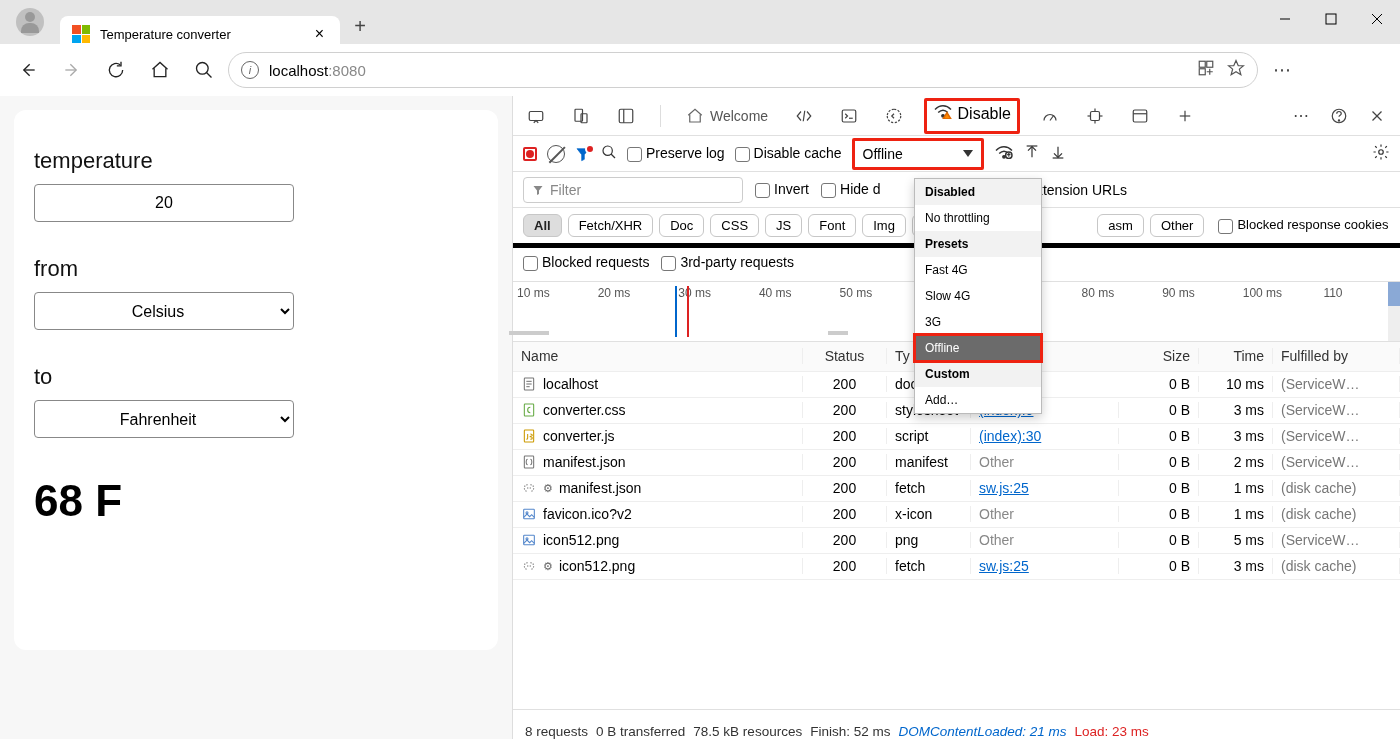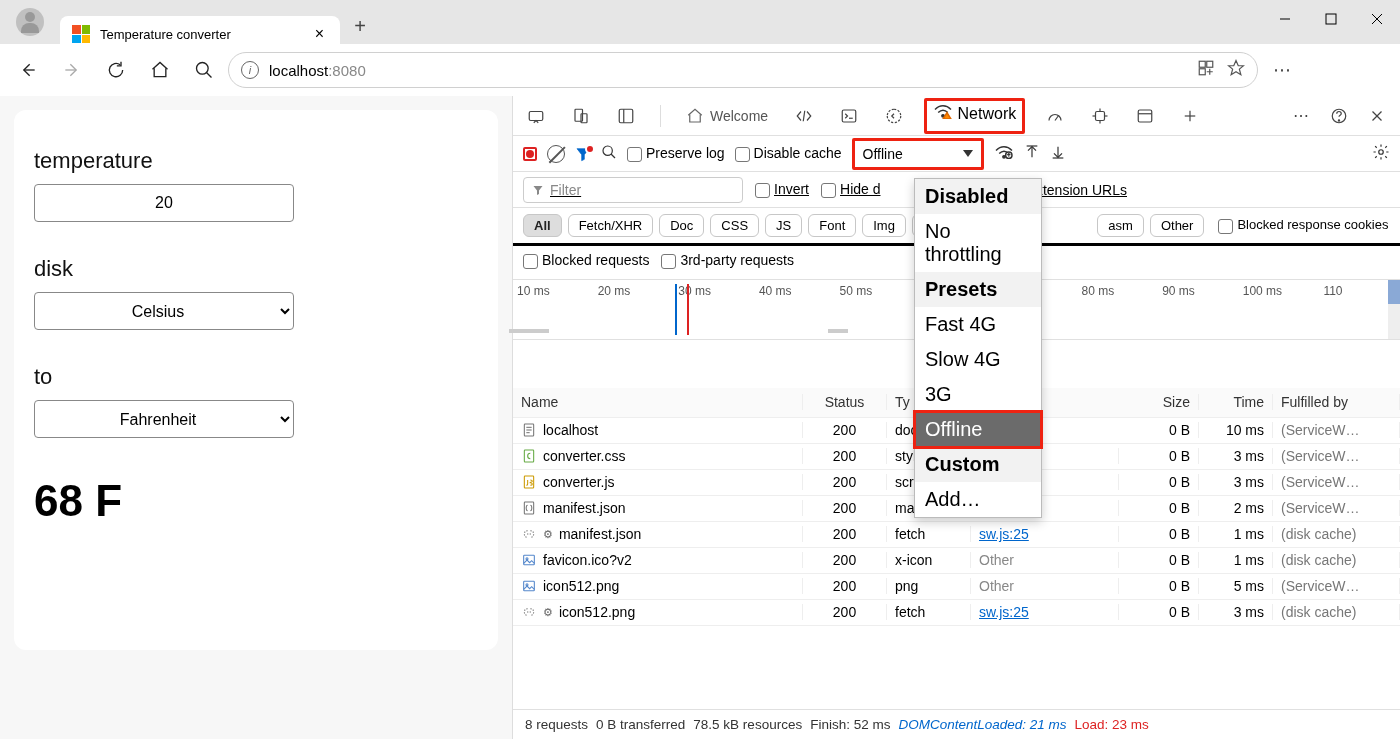--- a/index.html
+++ b/index.html
@@ -57,56 +57,56 @@
 .rec::after { content:""; width:8px; height:8px; background:#d22; border-radius:50%;}
 .noicon { width:18px; height:18px; border:1.6px solid #555; border-radius:50%; position:relative;}
 .noicon::after { content:""; position:absolute; width:22px; height:1.6px; background:#555; transform:rotate(-45deg); top:8px; left:-2px;}
 .funnel { display:flex; align-items:center; position:relative;}
 .funnel svg { stroke:#06c; fill:#06c;}
 .funnel .dot { position:absolute; top:-2px; right:-4px; width:10px; height:10px; border-radius:50%; background:#d22; border:2px solid #fff;}
 .chk { width:15px; height:15px; border:1.5px solid #777; border-radius:3px; display:inline-block; vertical-align:middle; margin-right:4px;}
 .throttle { border:3px solid #e21; border-radius:2px; height:32px; width:132px; display:flex; align-items:center; padding:0 8px; justify-content:space-between;}
 .throttle .tri { border-left:5px solid transparent; border-right:5px solid transparent; border-top:7px solid #333;}
 
-.dt-filterbar { height:36px; border-bottom:1px solid #e0e0e0; display:flex; align-items:center; padding:0 10px; gap:12px; font-size:14px;text-decoration:underline;}
+.dt-filterbar { height:36px; border-bottom:1px solid #e0e0e0; display:flex; align-items:center; padding:0 10px; gap:12px; font-size:14px;}
 .filter-input { display:flex; align-items:center; gap:6px; border:1px solid #ccc; border-radius:4px; height:26px; padding:0 8px; width:220px; color:#888;}
-.dt-chiprow { padding:6px 10px; border-bottom:3px solid #000000; display:flex; gap:6px; flex-wrap:wrap; font-size:13px; align-items:center;}
+.dt-chiprow { padding:6px 10px; border-bottom:5px solid #000000; display:flex; gap:6px; flex-wrap:wrap; font-size:13px; align-items:center;}
 .chip { border:1px solid #c7c7c7; border-radius:6px; padding:3px 10px; background:#fff;}
 .chip.active { background:#ddd; color:#222; font-weight:600; }
 .dt-blockrow { padding:6px 10px 10px; border-bottom:1px solid #e0e0e0; display:flex; gap:12px; font-size:14px;}
 
 .timeline { height:60px; border-bottom:1px solid #e0e0e0; position:relative; background:#fff; display:flex; font-size:12px; color:#555; padding-top:4px;}
 .tl-col { flex:1; border-right:0; position:relative; padding-left:4px;}
 .tl-scroll { position:absolute; right:0; top:0; width:12px; height:100%; background:#eee;}
 .tl-scroll::after { content:""; position:absolute; top:0; width:12px; height:24px; background:#8aa9d6;}
 .tl-mark-blue { position:absolute; top:4px; bottom:4px; width:2px; background:#06c; left:162px;}
 .tl-mark-red { position:absolute; top:4px; bottom:4px; width:2px; background:#d22; left:174px;}
 .tl-seg { position:absolute; height:4px; background:#ccc; bottom:6px;}
 
 .grid { flex:1; display:flex; flex-direction:column; font-size:14px; overflow:hidden;}
 .grid-head, .grid-row { display:flex; border-bottom:1px solid #eee; align-items:center; height:26px;}
-.grid-head { background:#fafafa; font-weight:400; color:#333; height:30px;margin-top:48px;}
+.grid-head { background:#fafafa; font-weight:400; color:#333; height:30px;}
 .col { padding:0 8px; overflow:hidden; white-space:nowrap; text-overflow:ellipsis; border-right:1px solid #eee;}
 .col.name { width:290px; display:flex; align-items:center; gap:6px;} 
 .col.status { width:84px;text-align:center;} 
 .col.type { width:84px;} 
 .col.init { width:148px;} 
 .col.size { width:80px; text-align:right;} 
 .col.time { width:74px; text-align:right;} 
 .col.fulfill { flex:1; color:#777;}
 .link { color:#06c; text-decoration:underline;}
 .gray { color:#888; }
 .fi { width:16px; height:16px; flex:none;}
 .gear-tiny { font-size:11px; color:#666; }
 
-.status-footer { height:30px; border-top:1px solid #e0e0e0; display:flex; align-items:center; padding:0 12px; gap:8px; font-size:13.5px; color:#333;}
+.status-footer { height:30px; border-top:1px solid #e0e0e0; display:flex; align-items:flex-end; padding:0 12px; gap:8px; font-size:13.5px; color:#333;}
 .status-footer .dcl { color:#06c;font-style:italic;} .status-footer .ld { color:#d22;}
 
 
-.dropdown { position:absolute; top:42px; left:921px; width:128px; background:#fff; border:1px solid #bbb; box-shadow:0 4px 10px rgba(0,0,0,.2); z-index:20; font-size:20px;}
+.dropdown { position:absolute; top:42px; left:921px; width:128px; background:#fff; border:1px solid #bbb; box-shadow:0 4px 10px rgba(0,0,0,.2); z-index:20; font-size:12px;}
 .dropdown .hdr { font-weight:700; padding:6px 10px; background:#f2f2f2;}
 .dropdown .opt { padding:6px 10px;}
 .dropdown .opt.selected { background:#6b6b6b; color:#fff; outline:3px solid #e21; outline-offset:-1px;}
 </style>
 </head>
 <body>
 
 <div class="titlebar">
   <div class="avatar"></div>
   <div class="tab">
@@ -189,21 +189,21 @@
   <div class="menuicon">⋯</div>
 </div>
 
 <div class="content">
 
   <div class="page">
     <div class="card">
       <label>temperature</label>
       <input value="20" style="">
       <div class="sp"></div>
-      <label>disk</label>
+      <label>from</label>
       <select><option>Celsius</option></select>
       <div class="sp"></div>
       <label>to</label>
       <select><option>Fahrenheit</option></select>
       <div class="result">68 F</div>
     </div>
   </div>
 
   <div class="devtools">
     <div class="dt-tabs">
@@ -253,21 +253,21 @@
             <polyline points="12,9 9,12 12,15"></polyline>
           </svg>
         </div>
       <div class="dt-tab-net">
         <span class="wifi"><svg width="20" height="16" viewBox="0 0 24 20" fill="none" stroke="#333" stroke-width="1.8">
               <path d="M2 8c6-6 14-6 20 0"></path>
               <path d="M6 12c4-4 8-4 12 0"></path>
               <circle cx="12" cy="16" r="1.5" fill="#333"></circle>
               <polygon points="17,12 22,20 12,20" fill="#f80" stroke="#d60"></polygon>
             </svg></span>
-        <span>Network</span>
+        <span>Disable</span>
       </div>
       <div class="dt-icon">
           <svg viewBox="0 0 24 24">
             <path d="M4 18a8 8 0 1 1 16 0"></path>
             <line x1="12" y1="18" x2="17" y2="11"></line>
           </svg>
         </div>
       <div class="dt-icon">
           <svg viewBox="0 0 24 24">
             <rect x="6" y="6" width="12" height="12" rx="2"></rect>

